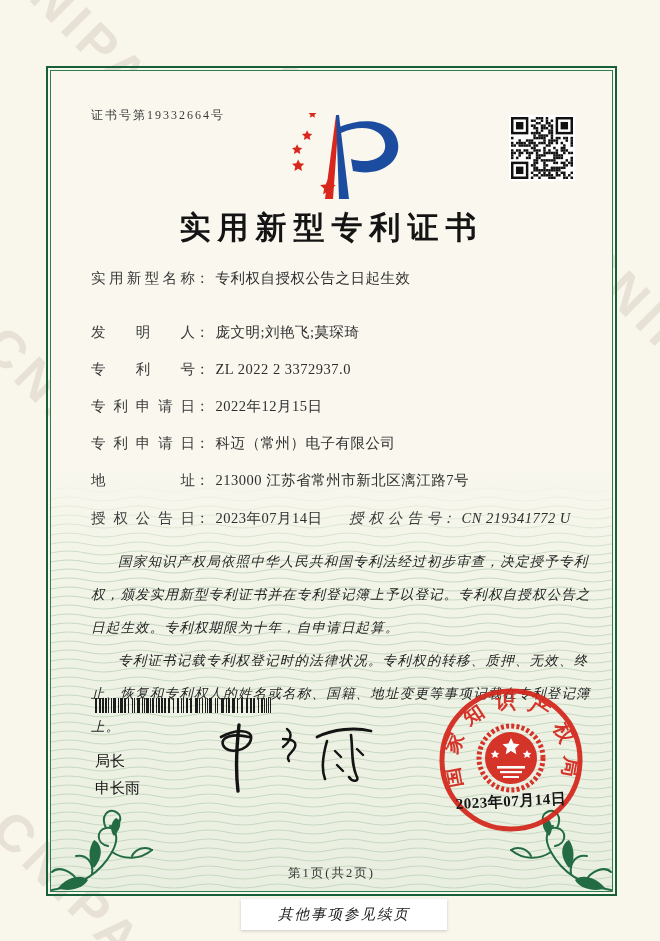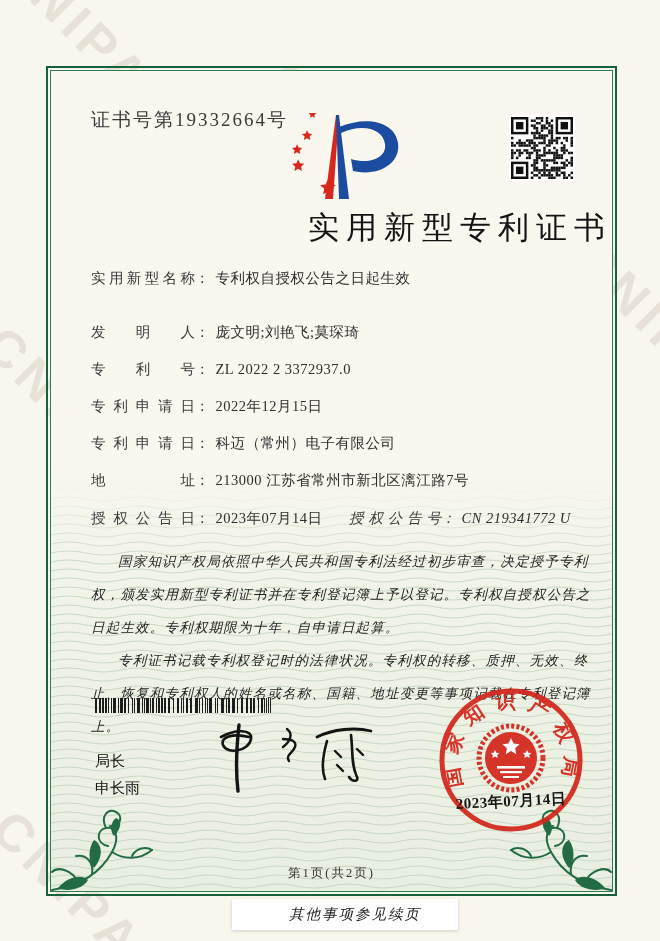--- a/index.html
+++ b/index.html
@@ -17,26 +17,26 @@
   }
   .frame{
     position:absolute;left:46px;top:66px;width:567px;height:826px;
     border:2px solid #17603a;z-index:2;
   }
   .frame-inner{
     position:absolute;inset:2px;border:1px solid #2e7d4f;
     background:linear-gradient(180deg,#f9f7ee 0%,#f9f7ee 48%,#f1f4e7 62%,#e9efe0 100%);
   }
   .waves{position:absolute;left:0;top:415px;z-index:0;}
-  .cert-no{position:absolute;left:40px;top:36px;font-size:19px;letter-spacing:2px;color:#3a3a3a;z-index:3;}
+  .cert-no{position:absolute;left:40px;top:36px;font-size:12px;letter-spacing:2px;color:#3a3a3a;z-index:3;}
   .logo{position:absolute;left:232px;top:42px;z-index:3;}
   .qr{position:absolute;left:458px;top:44px;width:62px;height:62px;background:#fff;padding:2px;z-index:3;}
   .title{
-    position:absolute;left:0;top:136px;width:100%;text-align:right;
-    font-size:31px;font-weight:normal;letter-spacing:7px;color:#141414;z-index:3;
+    position:absolute;left:0;top:136px;width:100%;text-align:center;
+    font-size:31px;font-weight:bold;letter-spacing:7px;color:#141414;z-index:3;
   }
   .field{position:absolute;left:40px;font-size:14.5px;color:#3b3b3b;white-space:nowrap;z-index:3;}
   .field .lbl{display:inline-block;width:104px;text-align:justify;text-align-last:justify;vertical-align:top;}
   .field .lbl2{display:inline-block;width:92px;text-align:justify;text-align-last:justify;vertical-align:top;}
   .field .val{margin-left:6px;letter-spacing:0.5px;color:#2e2e2e;}
   .grant-pair2{position:absolute;left:258px;top:0;white-space:nowrap;font-style:italic;}
   .body-text{
     position:absolute;left:40px;top:474px;width:502px;z-index:3;
     font-style:italic;font-size:13.5px;line-height:33px;letter-spacing:1.2px;color:#1f1f1f;
   }
@@ -47,24 +47,24 @@
   .seal{position:absolute;left:384px;top:615px;width:152px;height:152px;z-index:4;}
   .seal-date{
     position:absolute;left:-6px;top:106px;width:164px;text-align:center;
     font-size:15px;font-weight:bold;color:#161616;letter-spacing:0.5px;transform:rotate(-3deg);
   }
   .page-num{position:absolute;left:0;top:794px;width:100%;text-align:center;font-size:12.5px;letter-spacing:2px;color:#333;z-index:3;}
   .ornament{position:absolute;bottom:-3px;z-index:3;}
   .ornament.left{left:-3px;}
   .ornament.right{right:-3px;transform:scaleX(-1);}
   .cont-tab{
-    position:absolute;left:232px;top:899px;width:206px;height:31px;z-index:5;
+    position:absolute;left:241px;top:899px;width:206px;height:31px;z-index:5;
     background:#ffffff;box-shadow:0 1px 3px rgba(0,0,0,0.18);
     display:flex;align-items:center;justify-content:center;
-    font-style:italic;font-size:14.5px;letter-spacing:2px;color:#222;padding-left:20px;
+    font-style:italic;font-size:14.5px;letter-spacing:2px;color:#222;
   }
 </style>
 </head>
 <body>
 
 <div class="watermark" style="left:-18px;top:-8px;">CNIPA</div>
 <div class="watermark" style="left:248px;top:108px;">CNIPA</div>
 <div class="watermark" style="left:-34px;top:372px;">CNIPA</div>
 <div class="watermark" style="left:556px;top:286px;">CNIPA</div>
 <div class="watermark" style="left:392px;top:706px;">CNIPA</div>

